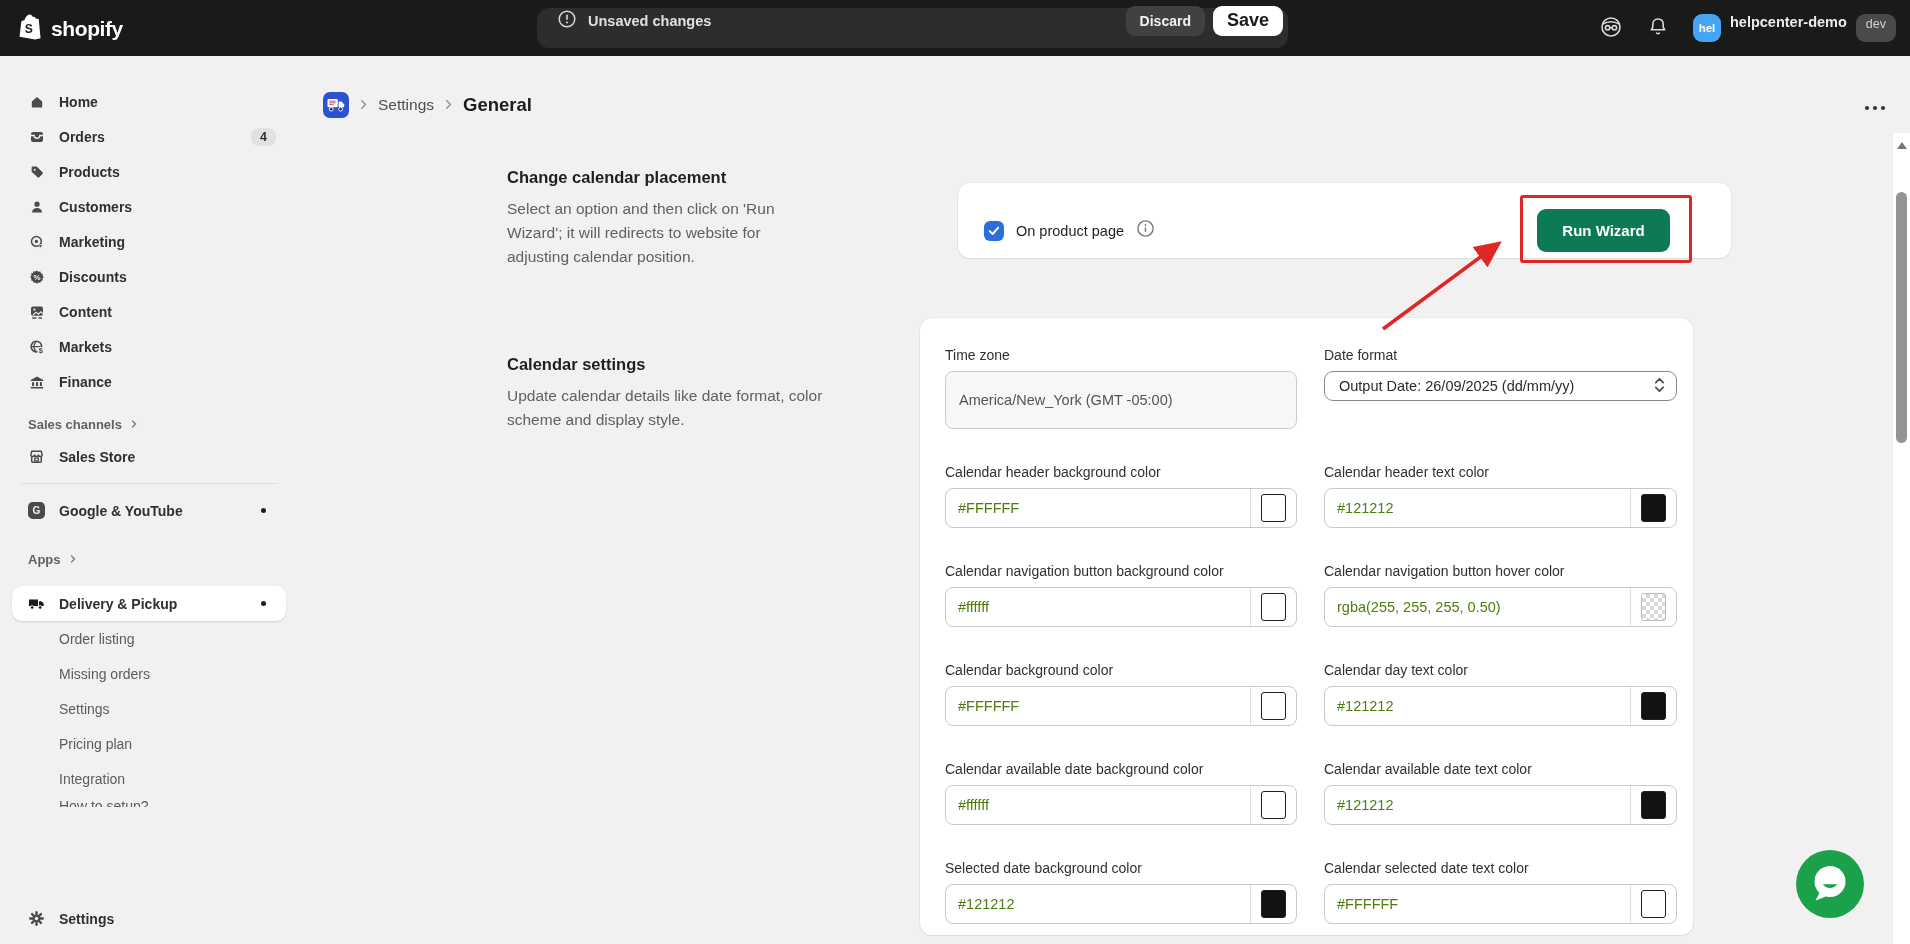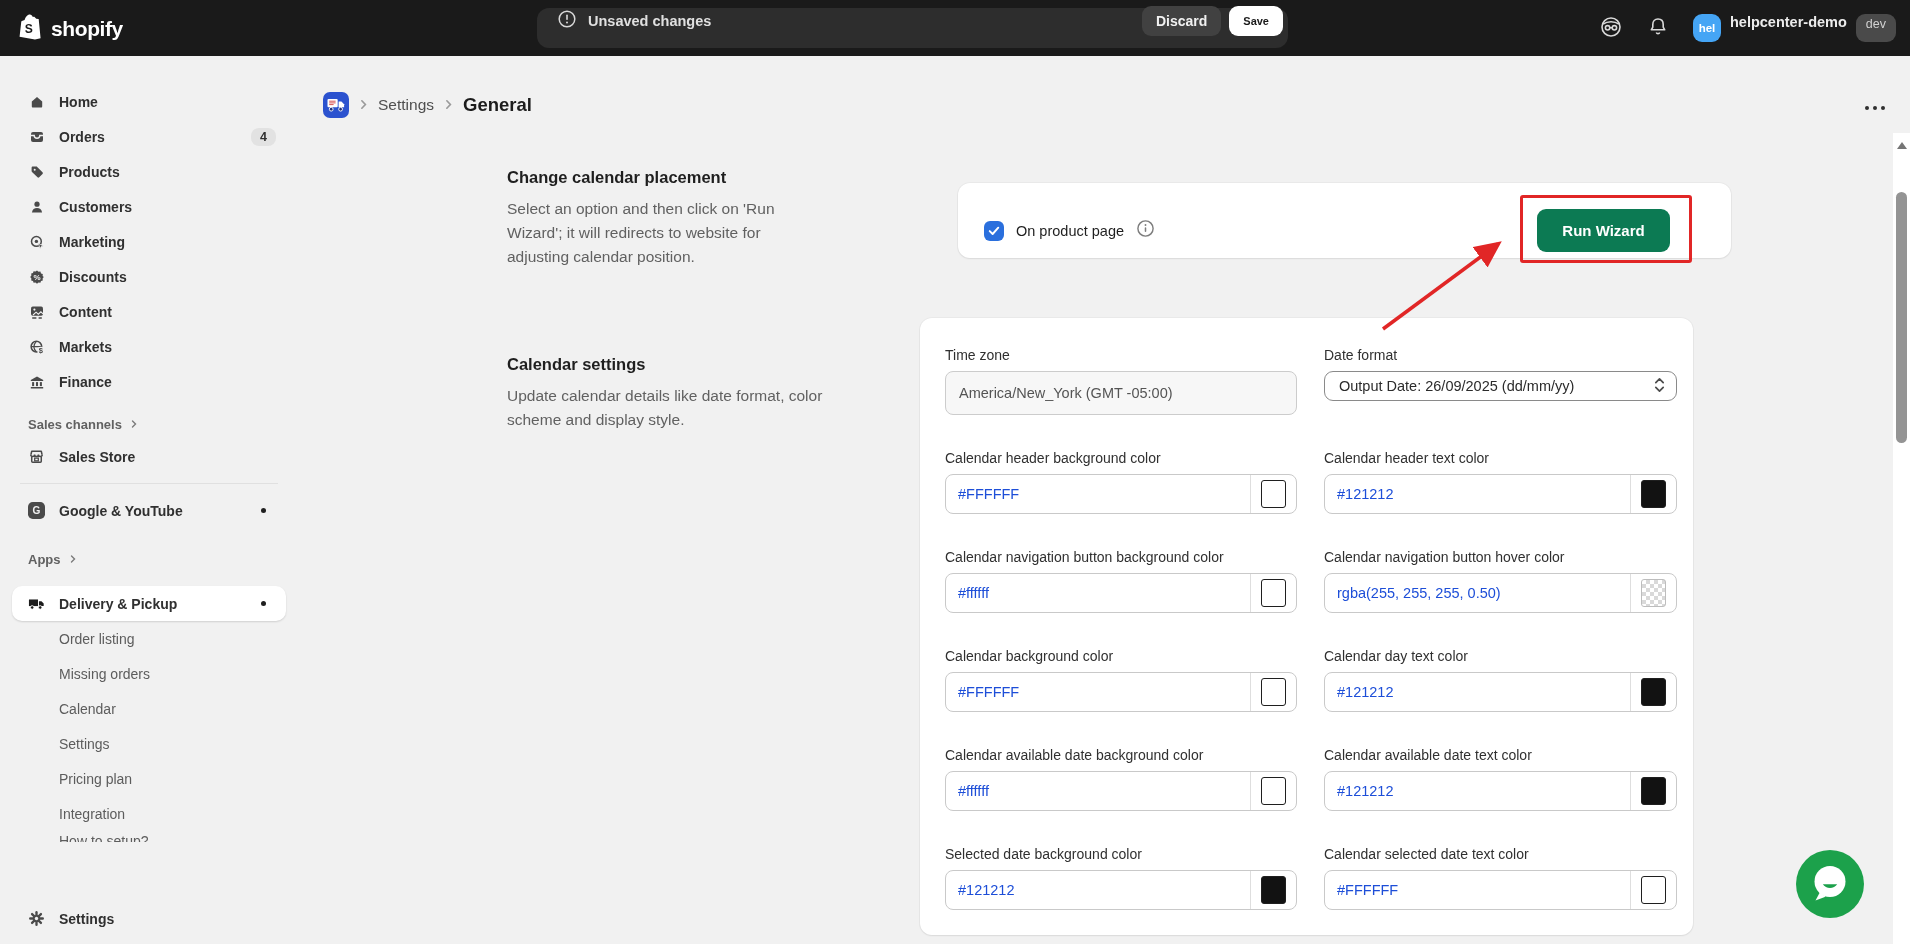--- a/index.html
+++ b/index.html
@@ -11,21 +11,21 @@
   .topbar { position:absolute; left:0; top:0; width:1910px; height:56px; background:#1a1a1a; z-index:30; }
   .logo { position:absolute; left:18px; top:13px; display:flex; align-items:center; gap:8px; }
   .logo-word { color:#fff; font-size:21px; font-weight:700; letter-spacing:-0.4px; }
   .unsaved-bar { position:absolute; left:537px; top:8px; width:751px; height:40px; background:#2d2d2d;
     border-radius:12px; display:flex; align-items:center; padding:0 5px 15px 20px; }
   .unsaved-label { color:#e0e0e0; font-size:14.5px; font-weight:600; margin-left:11px; }
   .bar-spacer { flex:1; }
   .btn-discard { height:30px; padding:0 14px; border:none; border-radius:9px; background:#414141;
     color:#f1f1f1; font-size:14px; font-weight:600; margin-right:8px; font-family:inherit; }
   .btn-save { height:30px; padding:0 14px; border:none; border-radius:9px; background:#ffffff;
-    color:#1a1a1a; font-size:11px; font-weight:600; font-family:inherit; }
+    color:#1a1a1a; font-size:18px; font-weight:600; font-family:inherit; }
   .topbar-right { position:absolute; right:14px; top:0; height:56px; display:flex; align-items:center; gap:24px; }
   .icon-btn { background:none; border:none; display:flex; align-items:center; justify-content:center; }
   .account { display:flex; gap:9px; }
   .avatar { width:28px; height:28px; border-radius:9px; background:#45a5f5; color:#fff; font-size:11.5px;
     font-weight:700; display:flex; align-items:center; justify-content:center; }
   .store-name { color:#ececec; font-size:14.5px; font-weight:700; }
   .env-badge { background:#4a4a4a; color:#d2d2d2; font-size:12.5px; padding:3px 10px; border-radius:9px; }
 
   
   .sidebar { position:absolute; left:0; top:56px; bottom:0; width:296px; background:#f1f1f1; padding:28px 10px 0 12px; z-index:20; }
@@ -65,27 +65,27 @@
   .checkbox-label { font-size:14.5px; color:#1f1f1f; }
 
   .red-box { position:absolute; left:1520px; top:195px; width:172px; height:68px; border:3px solid #e12626; border-radius:3px; z-index:6; }
   .run-wizard { position:absolute; left:1537px; top:209px; width:133px; height:43px; background:#0c7a53; color:#fff;
     border:none; border-radius:9px; font-size:15px; font-weight:600; font-family:inherit; z-index:7; }
   .anno-arrow { position:absolute; left:1360px; top:232px; z-index:6; }
 
   
   .form-grid { display:grid; grid-template-columns:352px 353px; column-gap:27px; row-gap:34px; align-items:start; }
   .field-label { font-size:14px; color:#303030; line-height:18px; margin-bottom:7px; }
-  .tz-input { width:100%; height:44px; border:1px solid #cccccc; border-radius:8px; background:#f7f7f7;
+  .tz-input { width:100%; height:58px; border:1px solid #cccccc; border-radius:8px; background:#f7f7f7;
     color:#545454; font-size:14.5px; padding:0 13px; font-family:inherit; }
   .select { height:30px; border:1.4px solid #8a8a8a; border-radius:9px; background:#fff; display:flex;
     align-items:center; justify-content:space-between; padding:0 10px 0 14px; font-size:14.5px; color:#2b2b2b; }
   .input-wrap { display:flex; align-items:stretch; height:40px; border:1px solid #c9c9c9; border-radius:8px; background:#fff; overflow:hidden; }
   .color-input { flex:1; min-width:0; border:none; outline:none; background:transparent; font-size:14.5px;
-    color:#1d4ed8; padding:0 12px; font-family:inherit; }
+    color:#4d7c0f; padding:0 12px; font-family:inherit; }
   .swatch-box { width:46px; border-left:1px solid #dedede; display:flex; align-items:center; justify-content:center; flex:none; }
   .swatch { width:25px; height:28px; border-radius:3px; border:1.5px solid #1f1f1f; }
   .swatch.checker { border:1px solid #bdbdbd;
     background-image:linear-gradient(45deg,#d9d9d9 25%,transparent 25%,transparent 75%,#d9d9d9 75%),
                      linear-gradient(45deg,#d9d9d9 25%,#ffffff 25%,#ffffff 75%,#d9d9d9 75%);
     background-size:8px 8px; background-position:0 0,4px 4px; }
 
   
   .chat-widget { position:absolute; left:1796px; top:850px; width:68px; height:68px; border:none; background:none; z-index:25; }
   .scroll-track { position:absolute; right:0; top:133px; bottom:0; width:17px; background:#ffffff; z-index:24; }
@@ -285,23 +285,20 @@
         </svg>
       </span>
     <span>Delivery &amp; Pickup</span>
     <span class="dot"></span>
   </div>
   <div class="nav-sub">
       <span>Order listing</span>
     </div>
   <div class="nav-sub">
       <span>Missing orders</span>
-    </div>
-  <div class="nav-sub">
-      <span>Calendar</span>
     </div>
   <div class="nav-sub">
       <span>Settings</span>
     </div>
   <div class="nav-sub">
       <span>Pricing plan</span>
     </div>
   <div class="nav-sub">
       <span>Integration</span>
     </div>

